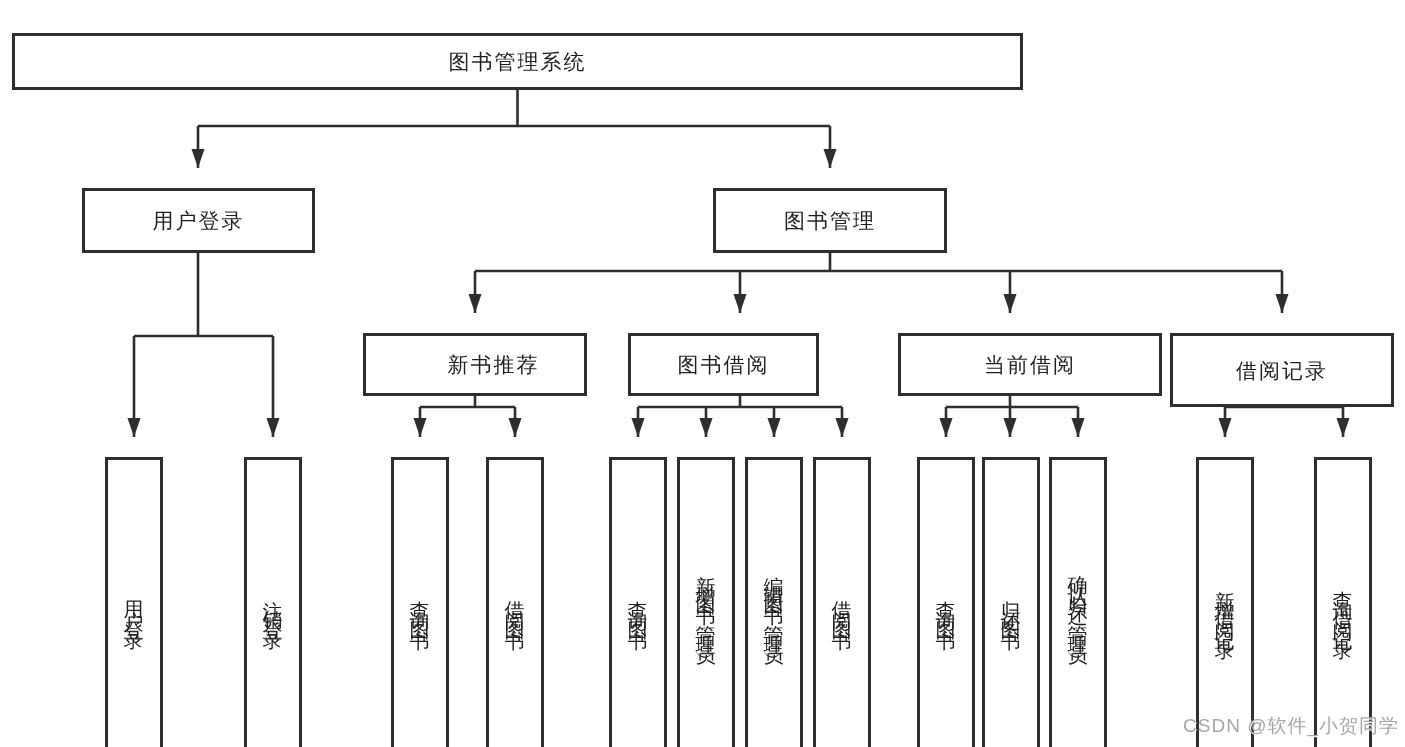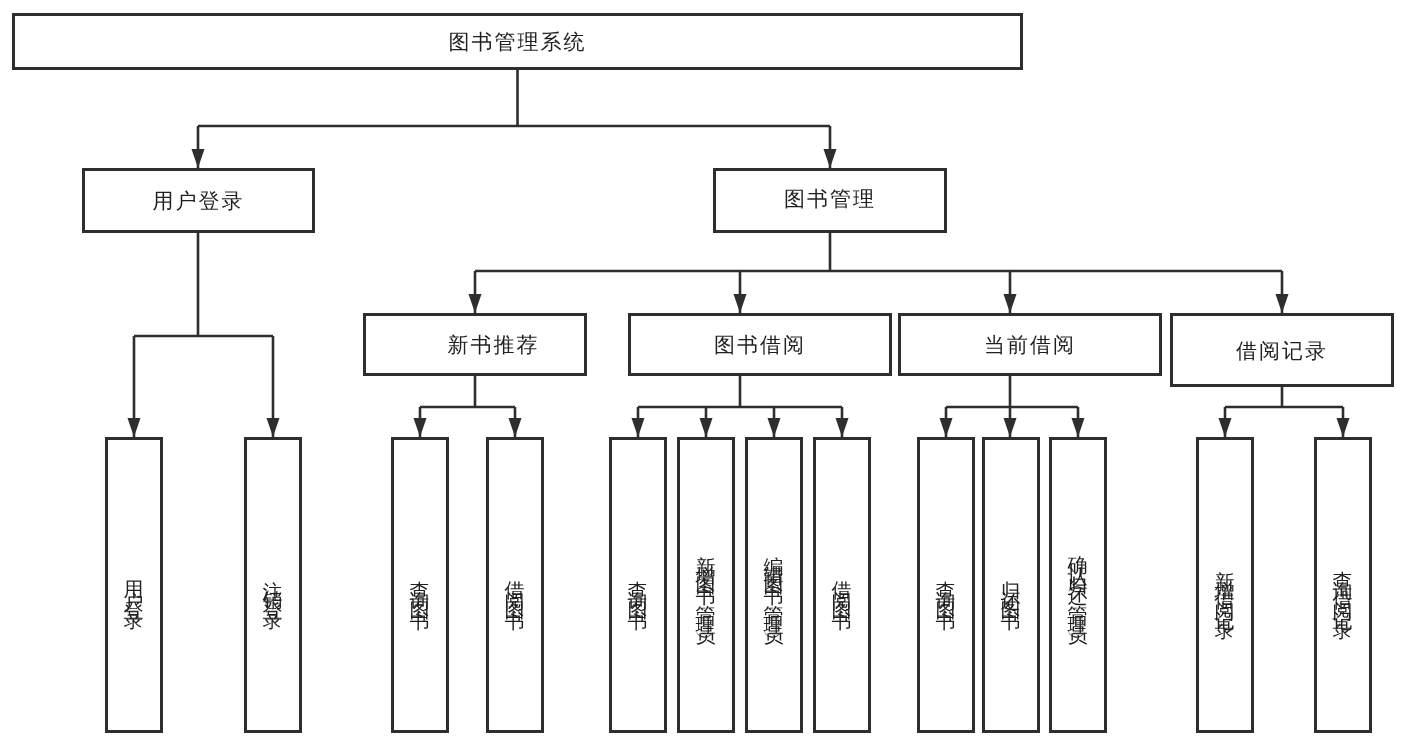--- a/index.html
+++ b/index.html
@@ -21,20 +21,21 @@
   .node {
     position: absolute;
     box-sizing: border-box;
     border: 3px solid #2e2e2e;
     background: #ffffff;
     display: flex;
     align-items: center;
     justify-content: center;
     z-index: 2;
     color: #1f1f1f;
+    margin-top: 20px;
   }
   .h-node {
     font-size: 21px;
     letter-spacing: 2px;
     line-height: 1;
     white-space: nowrap;
   }
   .v-node {
     writing-mode: vertical-rl;
     text-orientation: mixed;
@@ -122,24 +123,24 @@
       <polygon points="1003.5,418 1016.5,418 1010,437"></polygon>
       <polygon points="1071.5,418 1084.5,418 1078,437"></polygon>
       <polygon points="1218.5,418 1231.5,418 1225,437"></polygon>
       <polygon points="1336.5,418 1349.5,418 1343,437"></polygon>
     </g>
   </svg>
 
   <div class="node h-node" style="left:12px; top:13px; width:1011px; height:57px;">图书管理系统</div>
 
   <div class="node h-node" style="left:82px; top:168px; width:233px; height:65px;">用户登录</div>
-  <div class="node h-node" style="left:713px; top:168px; width:234px; height:65px;font-family:Liberation Mono, monospace;">图书管理</div>
+  <div class="node h-node" style="left:713px; top:168px; width:234px; height:65px;">图书管理</div>
 
   <div class="node h-node" style="left:363px; top:313px; width:224px; height:63px;padding-left:37px;">新书推荐</div>
-  <div class="node h-node" style="left:628px; top:313px; width:264px; height:63px;">图书借阅</div>
+  <div class="node h-node" style="left:628px; top:313px; width:191px; height:63px;">图书借阅</div>
   <div class="node h-node" style="left:898px; top:313px; width:264px; height:63px;">当前借阅</div>
   <div class="node h-node" style="left:1170px; top:313px; width:224px; height:74px;">借阅记录</div>
 
   <div class="node v-node" style="left:105px; top:437px; width:58px; height:296px;">用户登录</div>
   <div class="node v-node" style="left:244px; top:437px; width:58px; height:296px;">注销登录</div>
 
   <div class="node v-node" style="left:391px; top:437px; width:58px; height:296px;">查询图书</div>
   <div class="node v-node" style="left:486px; top:437px; width:58px; height:296px;">借阅图书</div>
 
   <div class="node v-node" style="left:609px; top:437px; width:58px; height:296px;">查询图书</div>
@@ -147,14 +148,15 @@
   <div class="node v-node" style="left:745px; top:437px; width:58px; height:296px;">编辑图书（管理员）</div>
   <div class="node v-node" style="left:813px; top:437px; width:58px; height:296px;">借阅图书</div>
 
   <div class="node v-node" style="left:917px; top:437px; width:58px; height:296px;">查询图书</div>
   <div class="node v-node" style="left:982px; top:437px; width:58px; height:296px;">归还图书</div>
   <div class="node v-node" style="left:1049px; top:437px; width:58px; height:296px;">确认归还（管理员）</div>
 
   <div class="node v-node" style="left:1196px; top:437px; width:58px; height:296px;">新增借阅记录</div>
   <div class="node v-node" style="left:1314px; top:437px; width:58px; height:296px;">查询借阅记录</div>
 
+  <div class="watermark">CSDN @软件_小贺同学</div>
 
 </div>
 
 </body></html>

